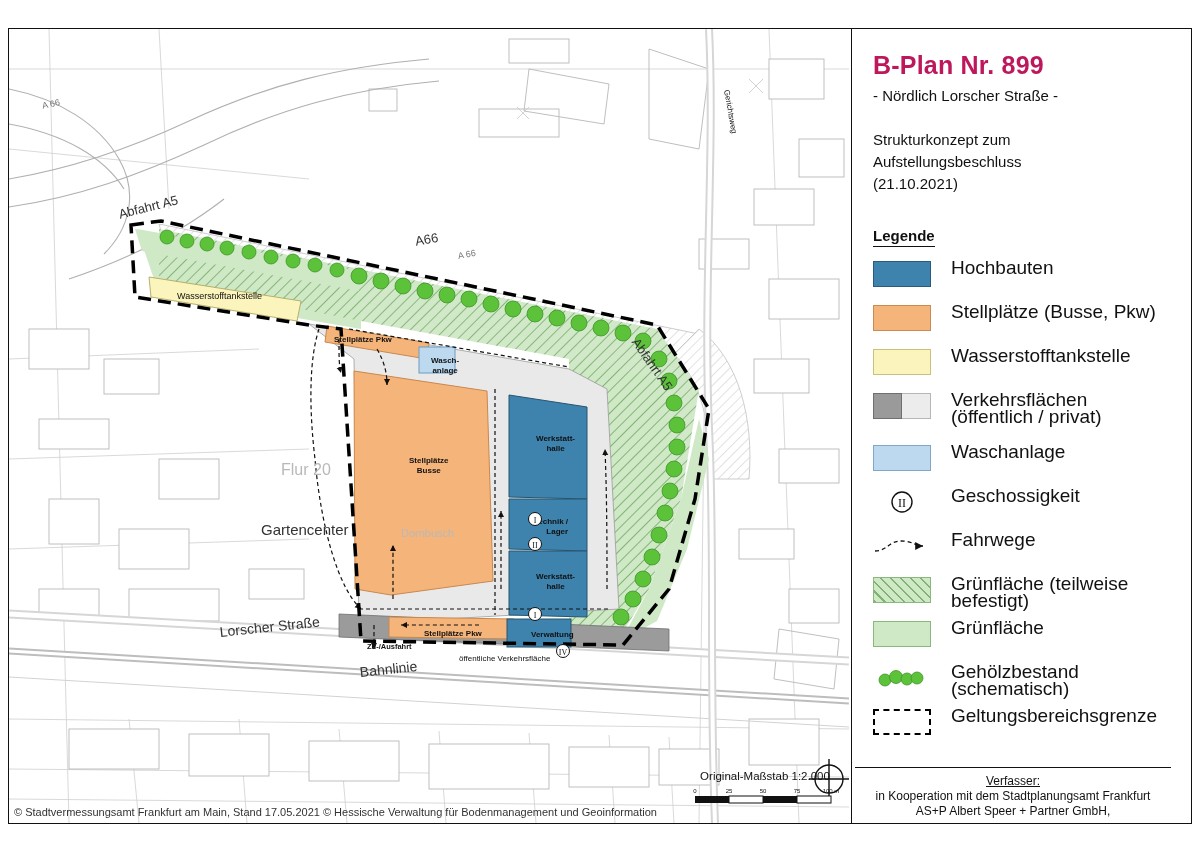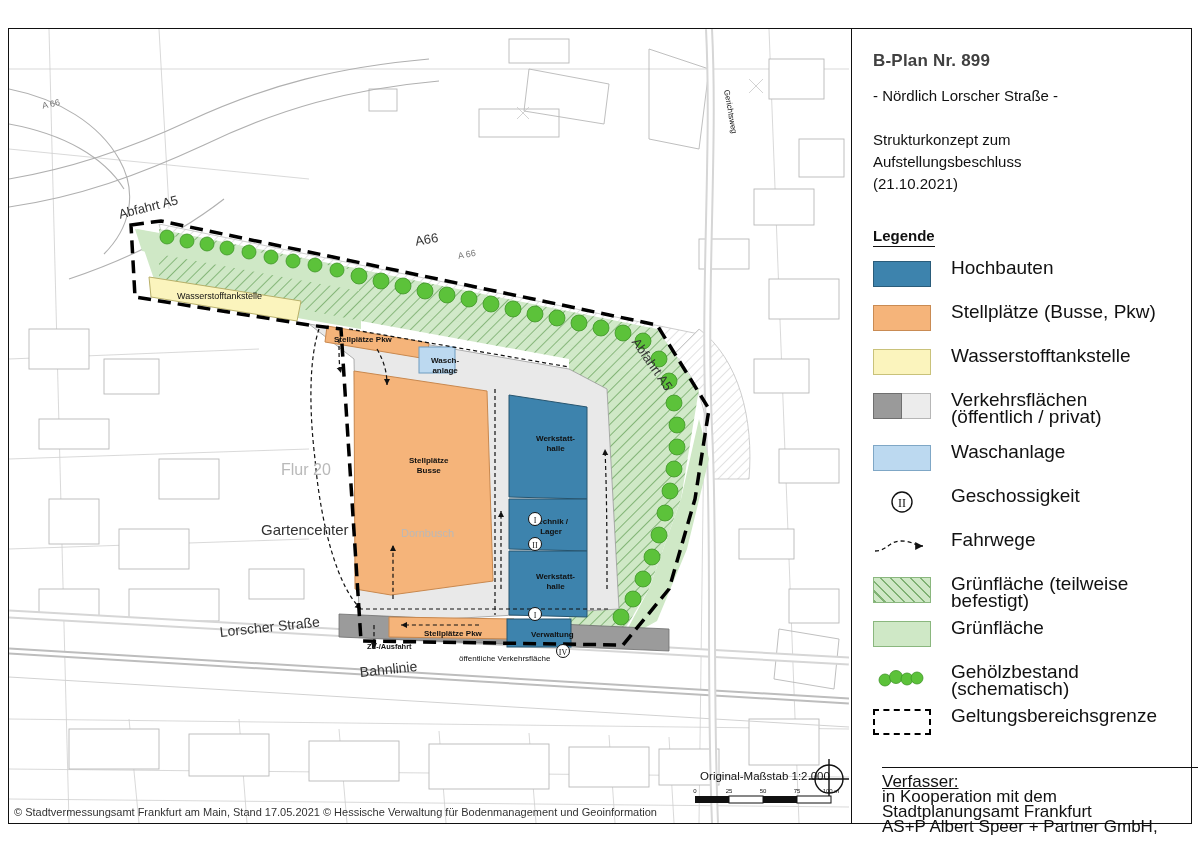--- a/index.html
+++ b/index.html
@@ -11,21 +11,21 @@
   
   .mapwrap{position:absolute;left:9px;top:29px;width:840px;height:794px;overflow:hidden;background:#ffffff;}
   .mapsvg{position:absolute;left:0;top:0;}
 
   .maplabel{position:absolute;font-family:"Liberation Sans",sans-serif;color:#1a1a1a;white-space:nowrap;}
 
   
   .right{position:absolute;left:851px;top:29px;width:340px;height:794px;background:#fff;box-sizing:border-box;}
   .rsep{position:absolute;left:0;top:0;width:1px;height:794px;background:#111;}
 
-  .title{position:absolute;left:22px;top:22px;font-size:17px;font-weight:bold;color:#404040;letter-spacing:.2px;}
+  .title{position:absolute;left:22px;top:22px;font-size:25px;font-weight:bold;color:#be185d;letter-spacing:.2px;}
   .subtitle{position:absolute;left:22px;top:58px;font-size:15px;color:#111;}
   .desc{position:absolute;left:22px;top:100px;font-size:15px;color:#111;line-height:22px;}
 
   .legend-title{position:absolute;left:22px;top:198px;font-size:15px;font-weight:bold;color:#111;border-bottom:1px solid #111;padding-bottom:2px;}
 
   .legend{position:absolute;left:22px;top:230px;width:310px;}
   .lrow{position:relative;height:44px;}
   .lswatch{position:absolute;left:0;top:2px;width:58px;height:26px;box-sizing:border-box;}
   .ltext{position:absolute;left:78px;top:0px;font-size:19px;color:#111;line-height:17px;}
 
@@ -34,21 +34,21 @@
   .sw-wasser{background:#fbf4bd;border:1px solid #c9c27a;}
   .sw-wasch{background:#bcd9f0;border:1px solid #7fa7c6;}
   .sw-verkehr{display:flex;}
   .sw-verkehr .a{width:50%;height:100%;background:#9a9a9a;border:1px solid #6f6f6f;box-sizing:border-box;}
   .sw-verkehr .b{width:50%;height:100%;background:#ececec;border:1px solid #b6b6b6;border-left:none;box-sizing:border-box;}
   .sw-gruen{background:#cfe8c6;border:1px solid #8ab77e;}
   .sw-gruenh{background:#cfe8c6;border:1px solid #8ab77e;
      background-image:repeating-linear-gradient(45deg, #7fb273 0 1.5px, rgba(0,0,0,0) 1.5px 7px);}
   .sw-grenze{border:2.5px dashed #000;background:#fff;}
 
-  .verfasser{position:absolute;left:31px;top:738px;width:316px;font-size:17px;color:#111;line-height:15px;}
+  .verfasser{position:absolute;left:4px;top:738px;width:316px;font-size:12px;color:#111;line-height:15px;text-align:center;}
   .verfasser .vtop{border-top:1px solid #111;padding-top:6px;}
   .vlabel{text-decoration:underline;}
 
   .credit{position:absolute;left:14px;top:806px;font-size:11px;color:#333;}
 
   .scalebar-wrap{position:absolute;left:690px;top:770px;width:150px;}
   .scaletext{font-size:11.5px;color:#111;text-align:center;}
 </style>
 </head>
 <body>
@@ -298,21 +298,21 @@
         <div class="maplabel" style="left: 400px; top: 427px; font-size: 8px; font-weight: bold; color: rgb(17, 17, 17); transform: rotate(0deg); transform-origin: left top; line-height: 10px; text-align: center;">
           <span style="display:block;white-space:nowrap;">Stellplätze</span>
           <span style="display:block;white-space:nowrap;">Busse</span>
         </div>
         <div class="maplabel" style="left: 527px; top: 405px; font-size: 8px; font-weight: bold; color: rgb(17, 17, 17); transform: rotate(0deg); transform-origin: left top; line-height: 10px; text-align: center;">
           <span style="display:block;white-space:nowrap;">Werkstatt-</span>
           <span style="display:block;white-space:nowrap;">halle</span>
         </div>
         <div class="maplabel" style="left: 525px; top: 488px; font-size: 8px; font-weight: bold; color: rgb(17, 17, 17); transform: rotate(0deg); transform-origin: left top; line-height: 10px; text-align: center;">
           <span style="display:block;white-space:nowrap;">Technik /</span>
-          <span style="display:block;white-space:nowrap;">Lager</span>
+          <span style="display:block;white-space:nowrap;text-align:right;">Lager</span>
         </div>
         <div class="maplabel" style="left: 527px; top: 543px; font-size: 8px; font-weight: bold; color: rgb(17, 17, 17); transform: rotate(0deg); transform-origin: left top; line-height: 10px; text-align: center;">
           <span style="display:block;white-space:nowrap;">Werkstatt-</span>
           <span style="display:block;white-space:nowrap;">halle</span>
         </div>
         <div class="maplabel" style="left: 522px; top: 601px; font-size: 8px; font-weight: bold; color: rgb(17, 17, 17); transform: rotate(0deg); transform-origin: left top; line-height: 10px; text-align: center;">
           <span style="display:block;white-space:nowrap;">Verwaltung</span>
         </div>
         <div class="maplabel" style="left: 415px; top: 600px; font-size: 8px; font-weight: bold; color: rgb(17, 17, 17); transform: rotate(0deg); transform-origin: left top; line-height: 10px; text-align: center;">
           <span style="display:block;white-space:nowrap;">Stellplätze Pkw</span>

